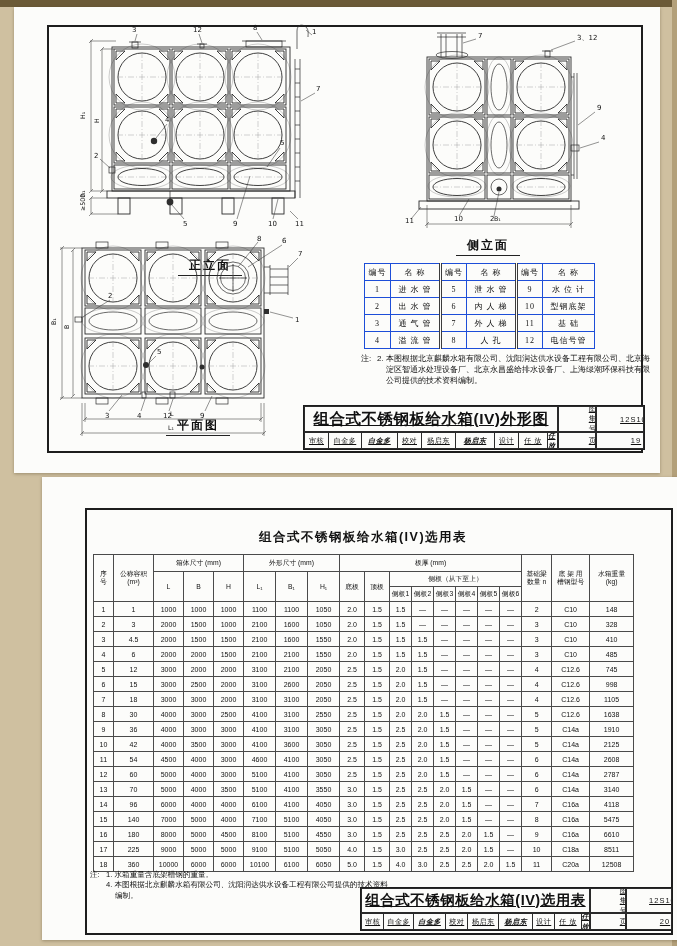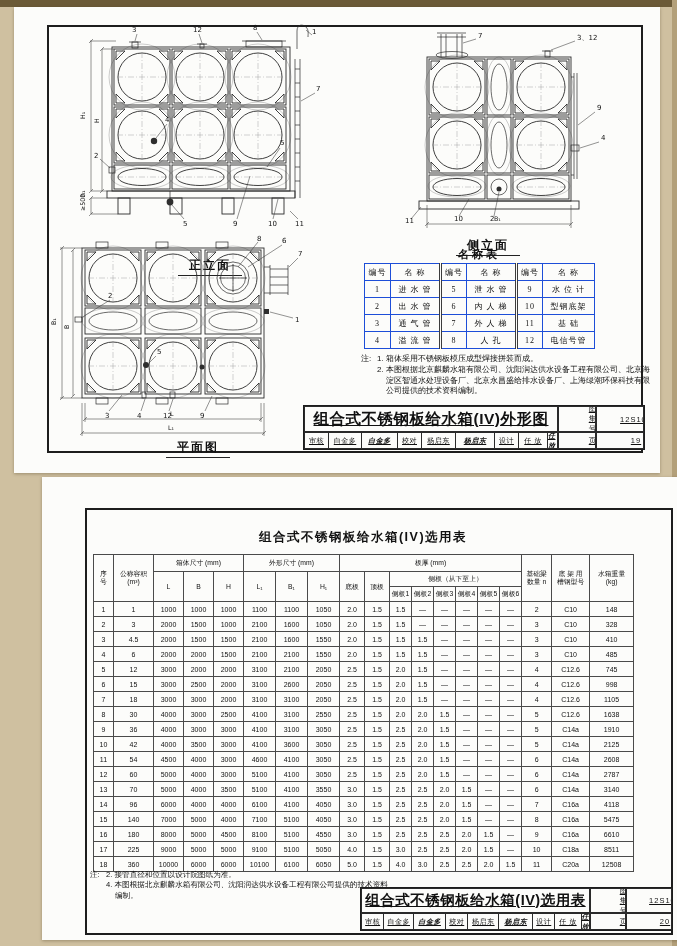--- a/index.html
+++ b/index.html
@@ -321,23 +321,22 @@
       <line class="dim" x1="219" y1="170" x2="219" y2="189"></line>
     <line class="dim" x1="43" y1="186" x2="219" y2="186"></line>
       <path class="dim" d="M41,188 l4,-4 M217,188 l4,-4"></path>
     <text class="dm" x="128" y="183">L</text>
     <line class="dim" x1="40" y1="170" x2="40" y2="203"></line>
       <line class="dim" x1="222" y1="170" x2="222" y2="203"></line>
     <line class="dim" x1="40" y1="200" x2="222" y2="200"></line>
       <path class="dim" d="M38,202 l4,-4 M220,202 l4,-4"></path>
     <text class="dm" x="126" y="197">L₁</text>
   </svg>
-  <div class="viewlabel" style="left:152px;top:432px;width:60px;font-family:Liberation Mono, monospace;">平面图</div>
-
-  <div class="ntable-title abs" style="left:350px;top:240px;width:230px;">名称表</div>
+  <div class="viewlabel" style="left:152px;top:410px;width:60px;font-family:Liberation Mono, monospace;">平面图</div>
+
   <table class="ntable abs" style="left:350px;top:256px;width:230px;">
     <colgroup>
         <col style="width:26px">
         <col style="width:50px">
         <col style="width:26px">
         <col style="width:50px">
         <col style="width:26px">
         <col style="width:52px">
       </colgroup>
     <thead>
@@ -382,21 +381,20 @@
           <td>人   孔</td>
           <td class="dbl">12</td>
           <td>电信号管</td>
         </tr>
       </tbody>
   </table>
 
   <div class="notes abs" style="left:347px;top:347px;width:293px;">
     <span class="lbl">注:</span>
     <div class="body">
-        <div class="note-line">1. 箱体采用不锈钢板模压成型焊接拼装而成。</div>
         <div class="note-line">2. 本图根据北京麒麟水箱有限公司、沈阳润达供水设备工程有限公司、北京海淀区智通水处理设备厂、北京永昌盛给排水设备厂、上海绿潮环保科技有限公司提供的技术资料编制。</div>
       </div>
   </div>
 
   <div class="tb tb1 abs" style="left:289px;top:398px;width:340px;">
     <div class="cell title">组合式不锈钢板给水箱(IV)外形图</div>
     <div class="cell small">图集号</div>
     <div class="cell small">12S101</div>
     <div class="cell" style="padding:0;">
       <div class="sigrow" style="width:100%;height:100%;">
@@ -867,21 +865,21 @@
           <td>11</td>
           <td>C20a</td>
           <td>12508</td>
         </tr>
       </tbody>
   </table>
 
   <div class="notes abs" style="left:48px;top:393px;width:300px;font-size:7.6px;">
     <span class="lbl">注:</span>
     <div class="body">
-        <div class="note-line">2. 接管直径和位置以设计院图纸为准。</div>
+        <div class="note-line">1. 水箱重量含底架槽钢的重量。</div>
         <div class="note-line">4. 本图根据北京麒麟水箱有限公司、沈阳润达供水设备工程有限公司提供的技术资料编制。</div>
       </div>
   </div>
 
   <div class="tb tb2 abs" style="left:318px;top:410px;width:311px;">
     <div class="cell title">组合式不锈钢板给水箱(IV)选用表</div>
     <div class="cell small">图集号</div>
     <div class="cell small">12S101</div>
     <div class="cell" style="padding:0;">
       <div class="sigrow" style="width:100%;height:100%;">

